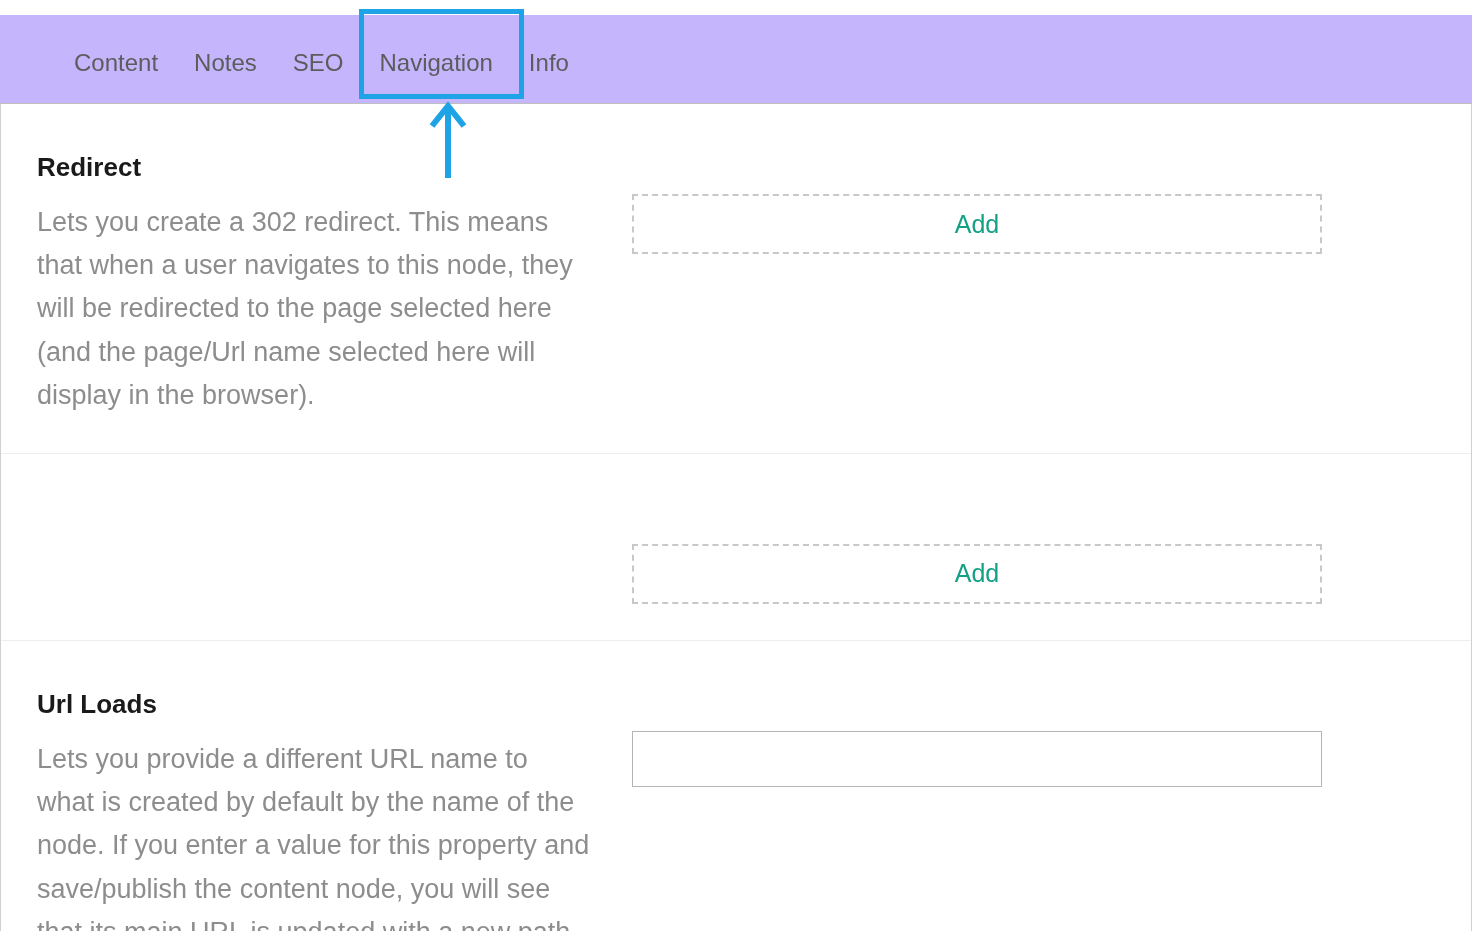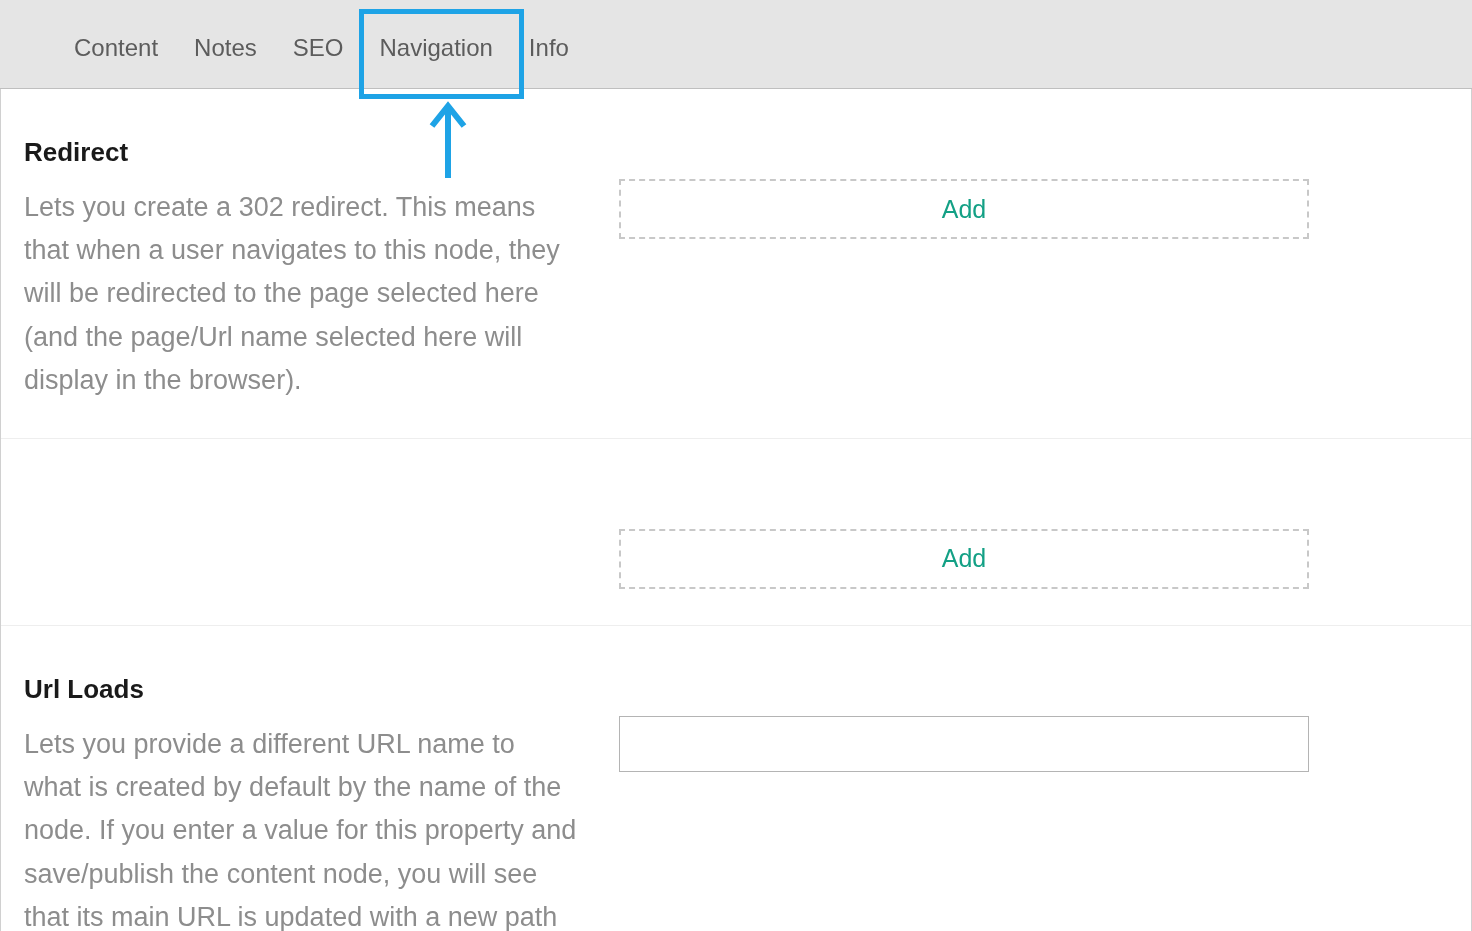--- a/index.html
+++ b/index.html
@@ -6,27 +6,28 @@
 
     body {
       font-family: -apple-system, BlinkMacSystemFont, "Segoe UI", "Helvetica Neue", Arial, sans-serif;
       background: #fff;
       width: 1472px;
       height: 931px;
       overflow: hidden;
     }
 
     .tabbar {
-      background: #e5e5e5;
+      background: #c4b5fd;
       border-bottom: 1px solid #bfbfbf;
       padding-left: 56px;
       height: 89px;
       display: flex;
       align-items: flex-end;
       position: relative;
+      margin-top: 15px;
     }
 
     .tab {
       font-size: 24px;
       font-weight: 400;
       color: #5c5c5c;
       padding: 0 18px 28px 18px;
       cursor: pointer;
       line-height: 1;
       position: relative;
@@ -66,21 +67,21 @@
 
     .content-area {
       background: #fff;
       border-left: 1px solid #d0d0d0;
       border-right: 1px solid #d0d0d0;
       height: calc(931px - 89px);
       padding: 0 0 0 0;
     }
 
     .section {
-      padding: 48px 36px 36px 23px;
+      padding: 48px 36px 36px 36px;
       border-bottom: 1px solid #eee;
       display: flex;
       align-items: flex-start;
     }
 
     .section:last-child { border-bottom: none; }
 
     .section-left {
       width: 595px;
       padding-right: 40px;

